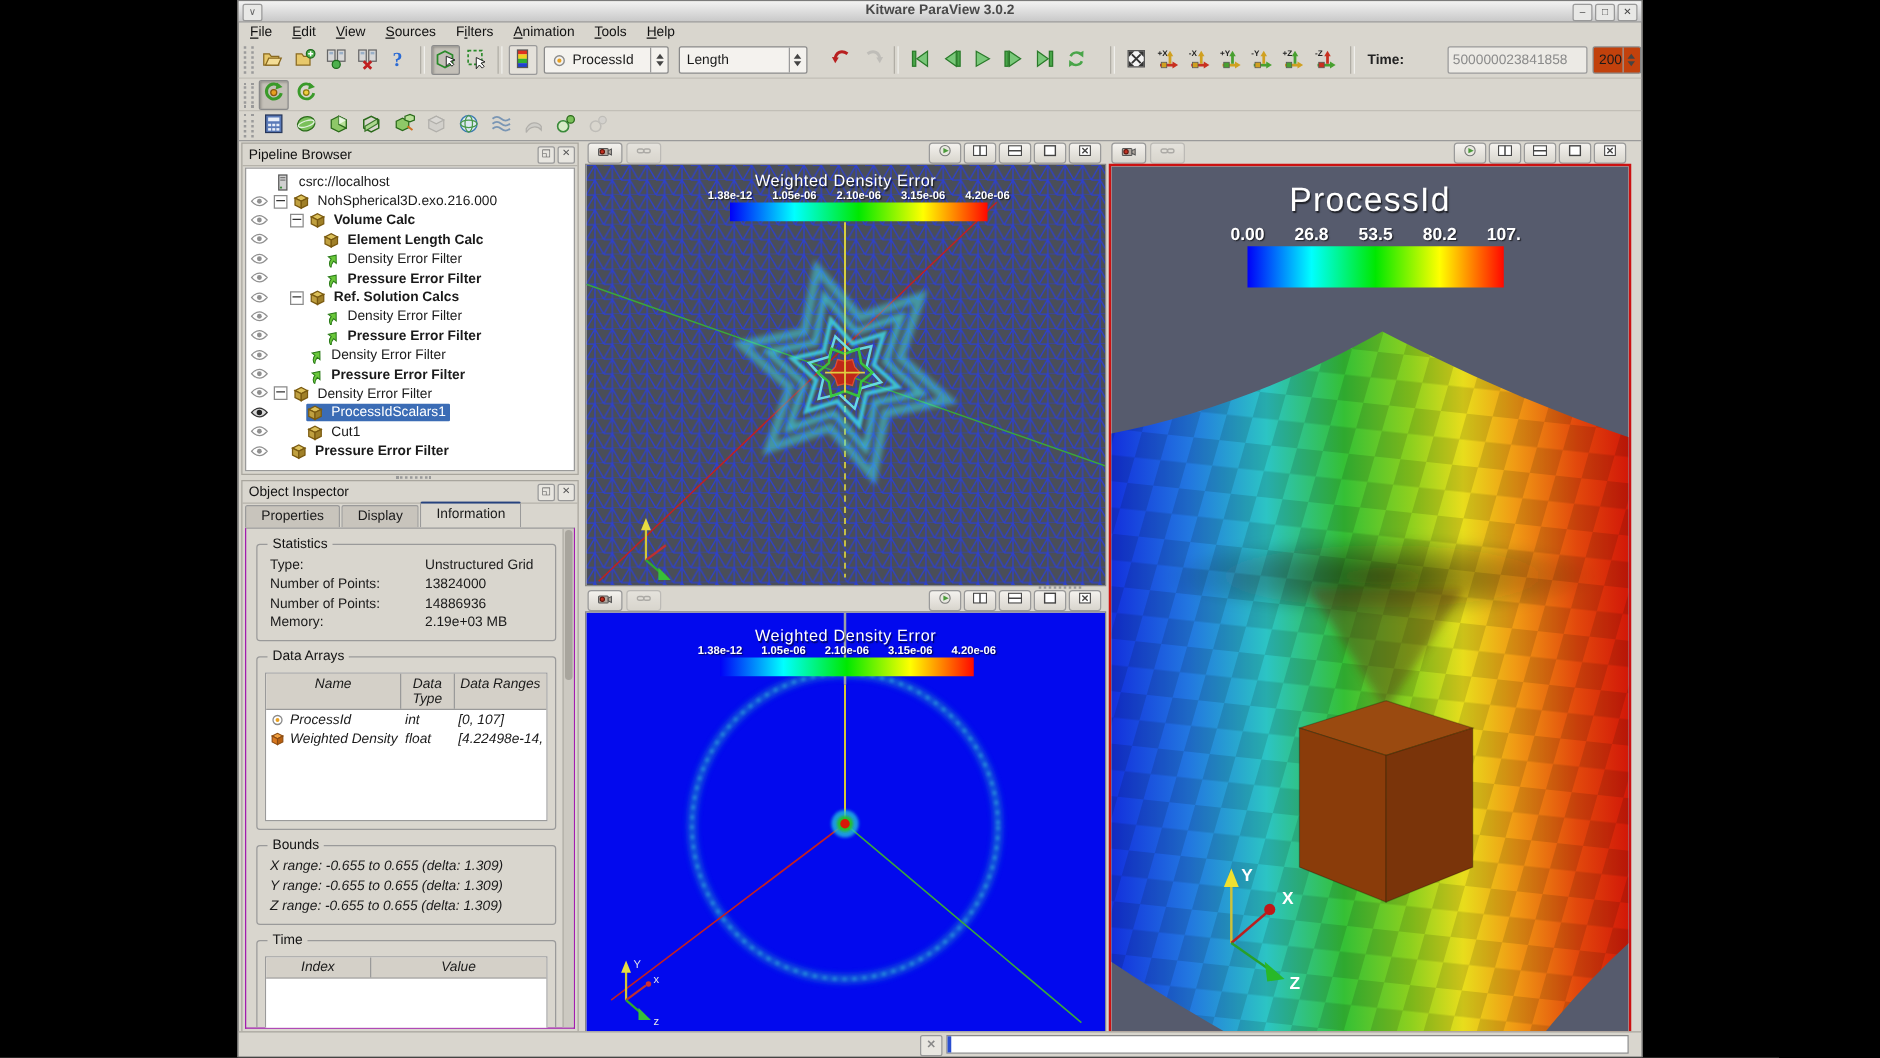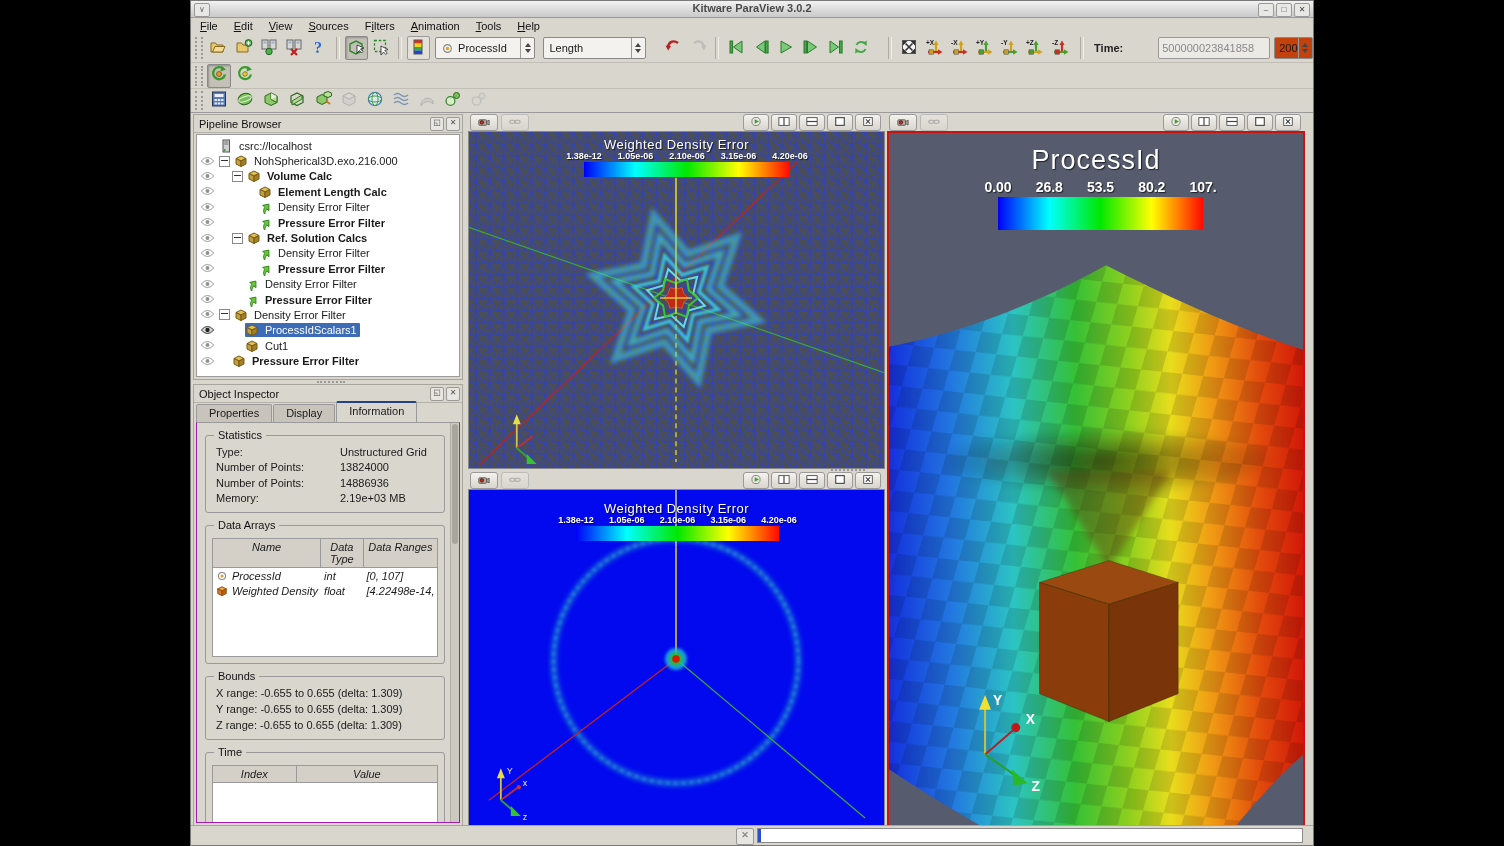--- a/index.html
+++ b/index.html
@@ -77,21 +77,21 @@
   .stat-label{width:124px;padding-left:4px;}
   .stat-value{flex:1;}
   .mini-table{border:1px solid #9a9a9a;background:#fff;margin-top:4px;font-style:italic;}
   .mt-head{display:flex;background:#d4d0c8;border-bottom:1px solid #9a9a9a;}
   .mt-hcell{padding:2px 3px;border-right:1px solid #9a9a9a;box-sizing:border-box;text-align:center;}
   .mt-hcell:last-child{border-right:none;}
   .mt-body{background:#fff;}
   .mt-row{display:flex;align-items:center;height:15px;}
   .mt-cell{padding:0 3px;box-sizing:border-box;display:flex;align-items:center;white-space:nowrap;overflow:hidden;}
   .mt-cell svg{width:12px;height:12px;margin-right:4px;flex:0 0 12px;}
-  .bounds-line{height:16px;display:flex;align-items:center;padding-left:4px;}
+  .bounds-line{height:16px;display:flex;align-items:center;padding-left:4px;font-style:italic;}
   
   .view{position:absolute;box-sizing:border-box;}
   .view-head{height:18px;display:flex;align-items:center;padding:1px 2px;box-sizing:border-box;}
   .vh-btn{width:26px;height:15px;border:1px solid #9a9a9a;background:linear-gradient(#f4f2ee,#d8d5cd);border-radius:3px;margin-right:3px;display:flex;align-items:center;justify-content:center;}
   .vh-btn svg{width:12px;height:11px;}
   .vh-btn.disabled{opacity:.45;}
   .vh-spacer{flex:1;}
   .vh-btn.right{width:24px;margin-right:2px;}
   .render{position:absolute;left:0;right:0;bottom:0;top:18px;border:1px solid #888;box-sizing:border-box;overflow:hidden;}
   .render svg.scene{position:absolute;left:0;top:0;width:100%;height:100%;}

